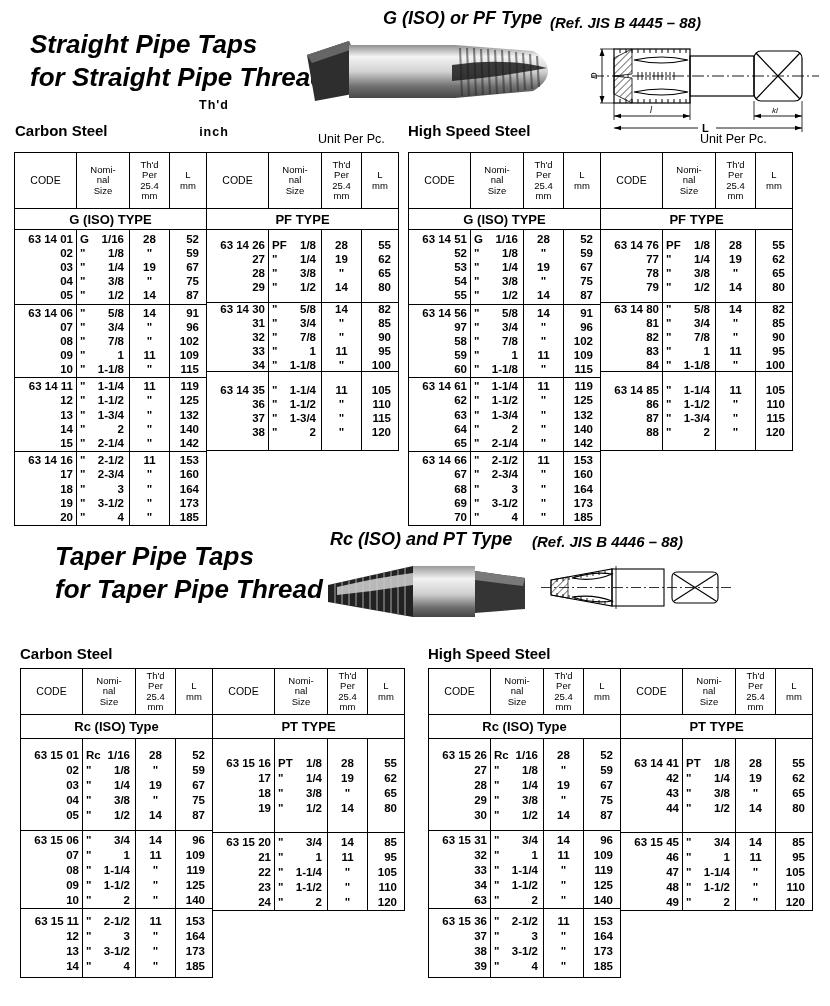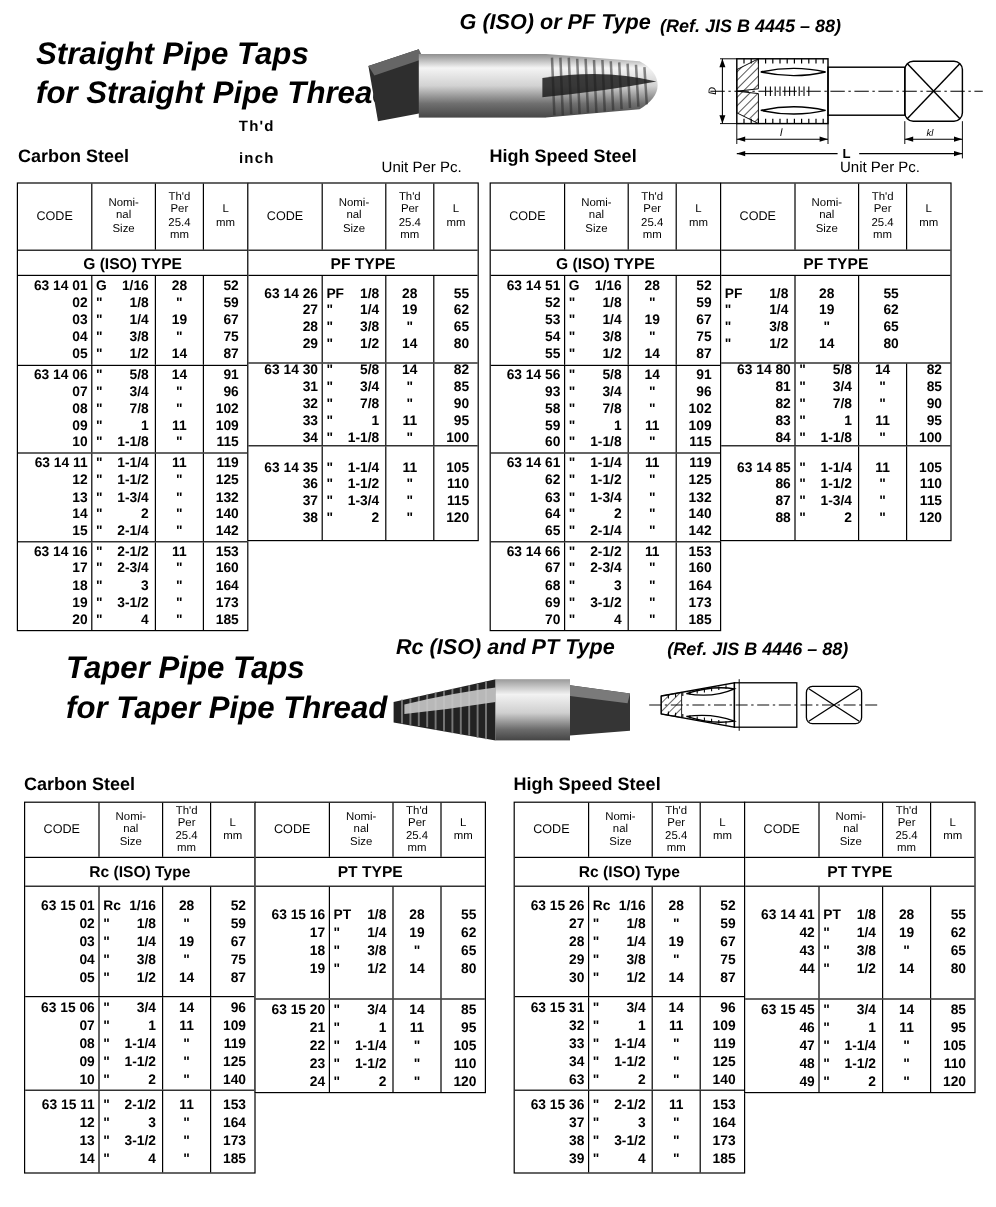--- a/index.html
+++ b/index.html
@@ -566,21 +566,21 @@
             <div class="cell len-cell" style="height: 14.2px;">52</div>
             <div class="cell len-cell" style="height: 14.2px;">59</div>
             <div class="cell len-cell" style="height: 14.2px;">67</div>
             <div class="cell len-cell" style="height: 14.2px;">75</div>
             <div class="cell len-cell" style="height: 14.2px;">87</div>
           </div>
         </div>
         <div class="tgroup" style="height: 72px;">
           <div class="tcol c-code">
             <div class="cell code-cell" style="height: 14.2px;">63 14 56</div>
-            <div class="cell code-cell" style="height: 14.2px;">93</div>
+            <div class="cell code-cell" style="height: 14.2px;">97</div>
             <div class="cell code-cell" style="height: 14.2px;">58</div>
             <div class="cell code-cell" style="height: 14.2px;">59</div>
             <div class="cell code-cell" style="height: 14.2px;">60</div>
           </div>
           <div class="tcol c-size">
             <div class="cell size-cell" style="height: 14.2px;">
               <span class="pref">"</span>
               <span class="frac">5/8</span>
             </div>
             <div class="cell size-cell" style="height: 14.2px;">
@@ -716,20 +716,26 @@
       <div class="th">Th'd
 Per
 25.4
 mm</div>
       <div class="th">L
 mm</div>
     </div>
     <div class="typeband">PF TYPE</div>
     <div class="tbody">
         <div class="tgroup" style="height: 72px;">
+          <div class="tcol c-code">
+            <div class="cell code-cell" style="height: 14.2px;">63 14 76</div>
+            <div class="cell code-cell" style="height: 14.2px;">77</div>
+            <div class="cell code-cell" style="height: 14.2px;">78</div>
+            <div class="cell code-cell" style="height: 14.2px;">79</div>
+          </div>
           <div class="tcol c-size">
             <div class="cell size-cell" style="height: 14.2px;">
               <span class="pref">PF</span>
               <span class="frac">1/8</span>
             </div>
             <div class="cell size-cell" style="height: 14.2px;">
               <span class="pref">"</span>
               <span class="frac">1/4</span>
             </div>
             <div class="cell size-cell" style="height: 14.2px;">
@@ -836,21 +842,21 @@
             <div class="cell len-cell" style="height: 14.2px;">115</div>
             <div class="cell len-cell" style="height: 14.2px;">120</div>
           </div>
         </div>
       </div>
   </div>
 
   <div class="abs main-title" style="left:55px;top:540px;">Taper Pipe Taps
 for Taper Pipe Thread</div>
   <div class="abs type-heading" style="left:330px;top:529px;">Rc (ISO) and PT Type</div>
-  <div class="abs ref-note" style="left:556px;top:533px;font-style:italic;">(Ref. JIS B 4446 – 88)</div>
+  <div class="abs ref-note" style="left:532px;top:533px;font-style:italic;">(Ref. JIS B 4446 – 88)</div>
 
   <div class="abs" style="left:325px;top:553px;width:208px;height:82px;">
     <svg width="208" height="82" viewBox="0 0 208 82">
       <defs>
         <linearGradient id="met2" x1="0" y1="0" x2="0" y2="1">
           <stop offset="0" stop-color="#9a9a9a"></stop>
             <stop offset="0.25" stop-color="#f2f2f2"></stop>
           <stop offset="0.55" stop-color="#cfcfcf"></stop>
             <stop offset="0.82" stop-color="#6c6c6c"></stop>
           <stop offset="1" stop-color="#454545"></stop>

